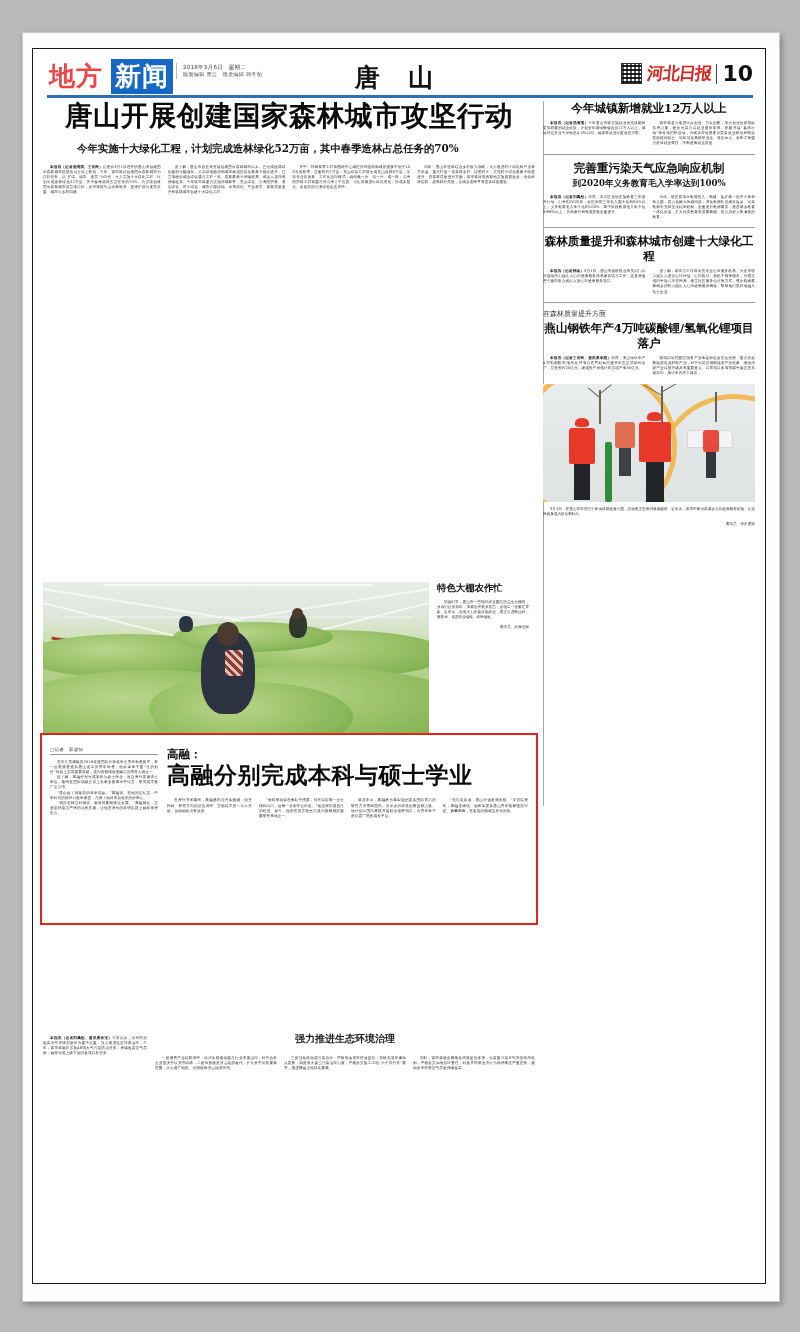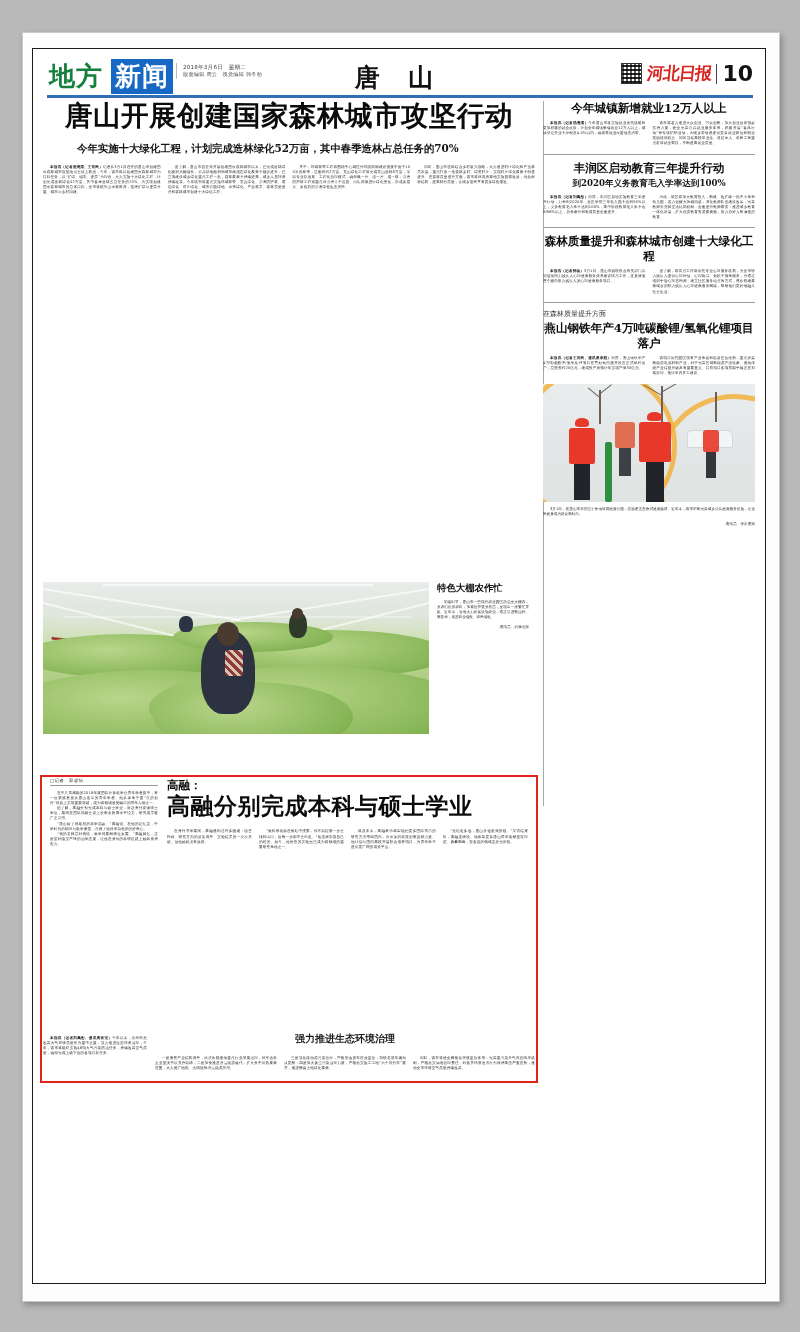--- a/index.html
+++ b/index.html
@@ -15,21 +15,21 @@
     box-shadow:2px 3px 6px rgba(0,0,0,.28);
   }
   .page{
     position:absolute;left:32px;top:48px;width:734px;height:1236px;
     background:#fff;border:1.5px solid #1a1a1a;box-sizing:border-box;
   }
   .inner{position:absolute;left:10px;top:8px;width:712px;height:1218px;}
 
   
   .masthead{position:relative;height:42px;}
-  .mh-local{position:absolute;left:6px;top:2px;font-size:26px;font-weight:bold;letter-spacing:1px;color:#15803d;font-family:"DejaVu Serif","Liberation Serif",serif;}
+  .mh-local{position:absolute;left:6px;top:2px;font-size:26px;font-weight:bold;letter-spacing:1px;color:#ef4444;font-family:"DejaVu Serif","Liberation Serif",serif;}
   .mh-news{position:absolute;left:68px;top:2px;background:#1668c4;color:#fff;font-size:26px;font-weight:bold;padding:0 4px;letter-spacing:1px;font-family:"DejaVu Serif","Liberation Serif",serif;}
   .mh-dateblock{position:absolute;left:133px;top:6px;line-height:1.45;color:#3b3b3b;border-left:1px solid #bbb;padding-left:6px;}
   .mh-date{font-size:5.6px;letter-spacing:.2px;white-space:nowrap;}
   .mh-editors{font-size:5.2px;letter-spacing:.2px;white-space:nowrap;color:#555;}
   .mh-title{position:absolute;left:0;right:0;top:4px;text-align:center;font-size:25px;font-weight:bold;letter-spacing:10px;color:#111;font-family:"DejaVu Serif","Liberation Serif",serif;}
   .mh-right{position:absolute;right:2px;top:4px;display:flex;align-items:center;gap:5px;}
   .qr{width:19px;height:19px;background:
       repeating-linear-gradient(0deg,#2a2a2a 0 2px,#fff 2px 4px),
       repeating-linear-gradient(90deg,rgba(40,40,40,.75) 0 2px,rgba(255,255,255,0) 2px 4px);
       background-blend-mode:multiply;border:1px solid #333;}
@@ -194,21 +194,21 @@
             </div>
         <div class="col">
               <div class="body-text indent">该市将着力推进大众创业、万众创新，加大创业担保贷款扶持力度，健全完善公共就业服务体系，积极开展“春风行动”等专场招聘活动，为城乡劳动者提供更多就业岗位和职业技能培训机会。同时强化高校毕业生、退役军人、农民工等重点群体就业帮扶，不断提高就业质量。</div>
             </div>
       </div>
     </div>
 
     <div class="rail-rule"></div>
 
     <div>
-      <div class="rail-h">丰润区启动教育三年提升行动</div>
+      <div class="rail-h">完善重污染天气应急响应机制</div>
       <div class="rail-h-sm">到2020年义务教育毛入学率达到100%</div>
       <div class="cols rail-body">
         <div class="col">
               <div class="body-text indent"><b>本报讯（记者刘禹彤）</b>日前，丰润区启动实施教育三年提升行动，力争到2020年，全区学前三年毛入园率达到95%以上，义务教育毛入学率达到100%，高中阶段教育毛入学率达到96%以上，办学条件和教育质量全面提升。</div>
             </div>
         <div class="col">
               <div class="body-text indent">为此，该区将加大教育投入，新建、改扩建一批中小学和幼儿园，着力化解大班额问题；深化教师队伍建设改革，完善教师补充和交流轮岗机制，全面提升教师素质；推进城乡教育一体化发展，扩大优质教育资源覆盖面，努力办好人民满意的教育。</div>
             </div>
       </div>
     </div>
@@ -274,21 +274,21 @@
           <div class="vo-vest" style="left:0;top:2px;width:16px;height:22px;"></div>
           <div class="vo-legs" style="left:3px;top:24px;width:10px;height:26px;"></div>
         </div>
       </div>
       <div class="cap-body indent">3月1日，在唐山市丰南区小集镇体育健身公园，志愿者正在擦拭健身器材。近年来，该市不断完善城乡公共健身服务设施，让全民健身成为群众新时尚。</div>
       <div class="cap-credit">通讯员　张永贵摄</div>
     </div>
 
   </div>
 
-  <div class="redbox" style="top:718px;height:308px;padding:1px 8px 6px;">
+  <div class="redbox" style="top:676px;height:192px;padding:12px 8px 6px;">
     <div style="display:flex;gap:9px;">
       <div style="width:108px;flex:none;">
         <div class="feat-kicker">□记者　郭馨怡</div>
         <div class="body-text indent" style="margin-top:5px;">在不久前揭晓的2018年度国际计算机学会青年学者奖中，有一位获奖者是从唐山走出的青年学者。他从事基于图“点的划分”问题上实现重要突破，成为该领域最受瞩目的青年人物之一。</div>
         <div class="body-text indent">据了解，高融分别完成本科与硕士学业，后赴海外攻读博士学位，期间在国际顶级会议上发表多篇高水平论文，研究成果被广泛引用。</div>
         <div class="body-text indent">“唐山给了我最初的科学启蒙。”高融说。在他的记忆里，中学时代的物理与数学课堂，点燃了他对未知世界的好奇心。</div>
         <div class="body-text indent">“我的老师总对我说，做学问要耐得住寂寞。”高融回忆，正是这种踏实严谨的治学态度，让他在漫长的科研道路上始终保持定力。</div>
       </div>
       <div style="flex:1;">
         <div class="feat-name">高融：</div>

